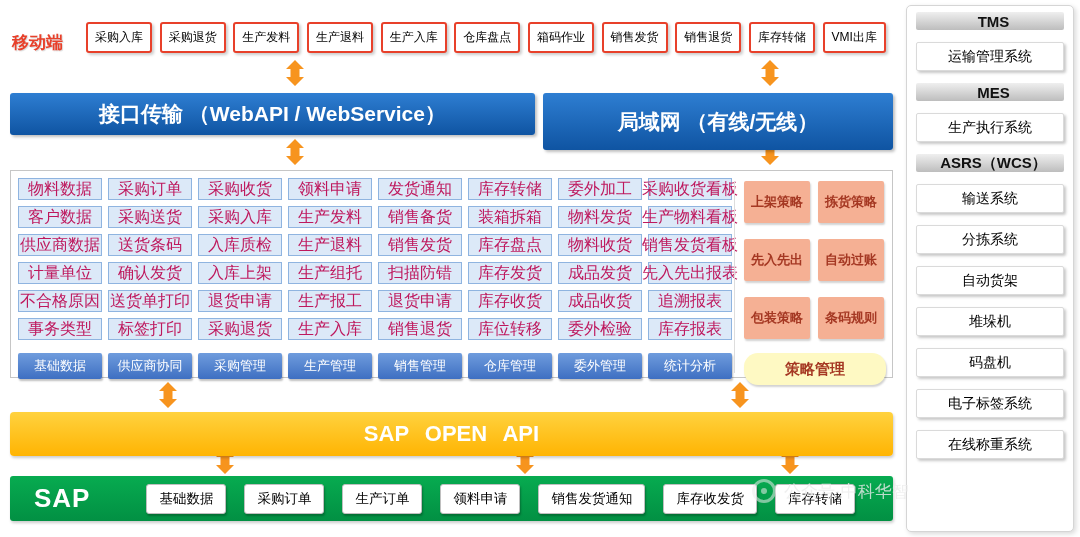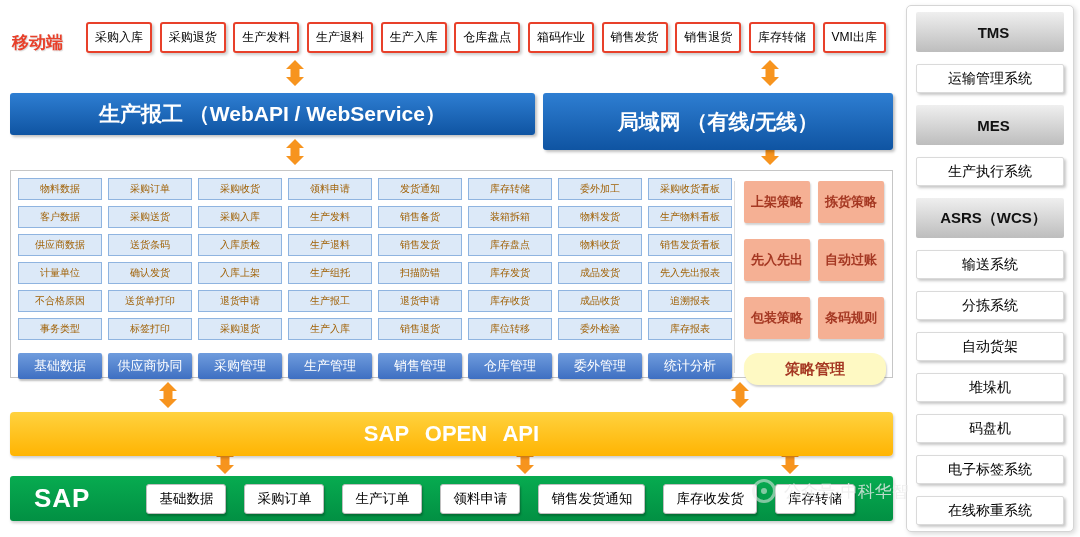--- a/index.html
+++ b/index.html
@@ -24,21 +24,21 @@
             border-radius:3px; box-shadow:2px 2px 3px rgba(0,0,0,.25); white-space:nowrap; }
   #banner-api { left:10px; top:93px; width:525px; height:42px; }
   #banner-lan { left:543px; top:93px; width:350px; height:57px; }
 
   
   .panel { position:absolute; left:10px; top:170px; width:883px; height:208px; background:#fff;
            border:1px solid #c6c6c6; }
   .mod-grid { position:absolute; left:7px; top:7px; display:flex; gap:6px; }
   .mod-col { display:flex; flex-direction:column; gap:6px; width:84px; }
   .mod-item { height:22px; background:#dce9f8; border:1px solid #8fb4e0; display:flex; align-items:center;
-              justify-content:center; font-size:10px; color:#a16207; white-space:nowrap; }
+              justify-content:center; font-size:16px; color:#be185d; white-space:nowrap; }
   .mod-footer { margin-top:7px; height:26px; background:linear-gradient(180deg,#6f9cdd,#3e6fc2); color:#fff;
                 display:flex; align-items:center; justify-content:center; font-size:13px; border-radius:2px;
                 box-shadow:1px 2px 2px rgba(0,0,0,.25); white-space:nowrap; }
 
   
   .strategy { position:absolute; top:10px; right:6px; width:152px; height:192px;
               border-left:1px solid #ddd; padding-left:9px; }
   .strat-grid { display:flex; flex-wrap:wrap; gap:16px 8px; }
   .strat-item { width:66px; height:42px; background:#f5b094; display:flex; align-items:center; justify-content:center;
                 font-size:13px; font-weight:bold; color:#a53823; border-radius:2px;
@@ -68,21 +68,21 @@
                color:rgba(235,235,235,.8); font-size:17px; z-index:5; }
   .wm-circle { width:24px; height:24px; border-radius:50%; border:3px solid rgba(235,235,235,.55);
                position:relative; }
   .wm-circle::after { content:""; position:absolute; left:6px; top:6px; width:6px; height:6px;
                       border-radius:50%; background:rgba(235,235,235,.55); }
 
   
   #sidebar { position:absolute; left:906px; top:5px; width:168px; height:527px; background:#fff;
              border:1px solid #d5d5d5; border-radius:5px; box-shadow:2px 2px 5px rgba(0,0,0,.15);
              display:flex; flex-direction:column; gap:12px; padding:6px 9px; }
-  .side-header { height:40px; background:linear-gradient(180deg,#efefef,#bdbdbd); display:flex;
+  .side-header { height:18px; background:linear-gradient(180deg,#efefef,#bdbdbd); display:flex;
                  align-items:center; justify-content:center; font-weight:bold; font-size:15px; color:#111;
                  border-radius:2px; white-space:nowrap;padding-left:7px; }
   .side-item { height:29px; background:#fff; border:1px solid #dadada; border-radius:2px;
                box-shadow:2px 2px 3px rgba(0,0,0,.22); display:flex; align-items:center; justify-content:center;
                font-size:14px; color:#000; white-space:nowrap; }
 </style>
 </head>
 <body>
 
 <div class="stage">
@@ -123,21 +123,21 @@
   <span class="arrow" style="left:216px;top:448px"><svg width="18" height="26" viewBox="0 0 18 26">
         <path d="M9 0L18 9H13.5V17H18L9 26L0 17H4.5V9H0Z" fill="#F7941E"></path>
       </svg></span>
   <span class="arrow" style="left:516px;top:448px"><svg width="18" height="26" viewBox="0 0 18 26">
         <path d="M9 0L18 9H13.5V17H18L9 26L0 17H4.5V9H0Z" fill="#F7941E"></path>
       </svg></span>
   <span class="arrow" style="left:781px;top:448px"><svg width="18" height="26" viewBox="0 0 18 26">
         <path d="M9 0L18 9H13.5V17H18L9 26L0 17H4.5V9H0Z" fill="#F7941E"></path>
       </svg></span>
 
-  <div class="banner" id="banner-api">生产报工 （WebAPI / WebService）</div>
+  <div class="banner" id="banner-api">接口传输 （WebAPI / WebService）</div>
   <div class="banner" id="banner-lan">局域网 （有线/无线）</div>
 
   <div class="panel">
     <div class="mod-grid" id="module-grid">
         <div class="mod-col">
           <div class="mod-item">物料数据</div>
           <div class="mod-item">客户数据</div>
           <div class="mod-item">供应商数据</div>
           <div class="mod-item">计量单位</div>
           <div class="mod-item">不合格原因</div>

